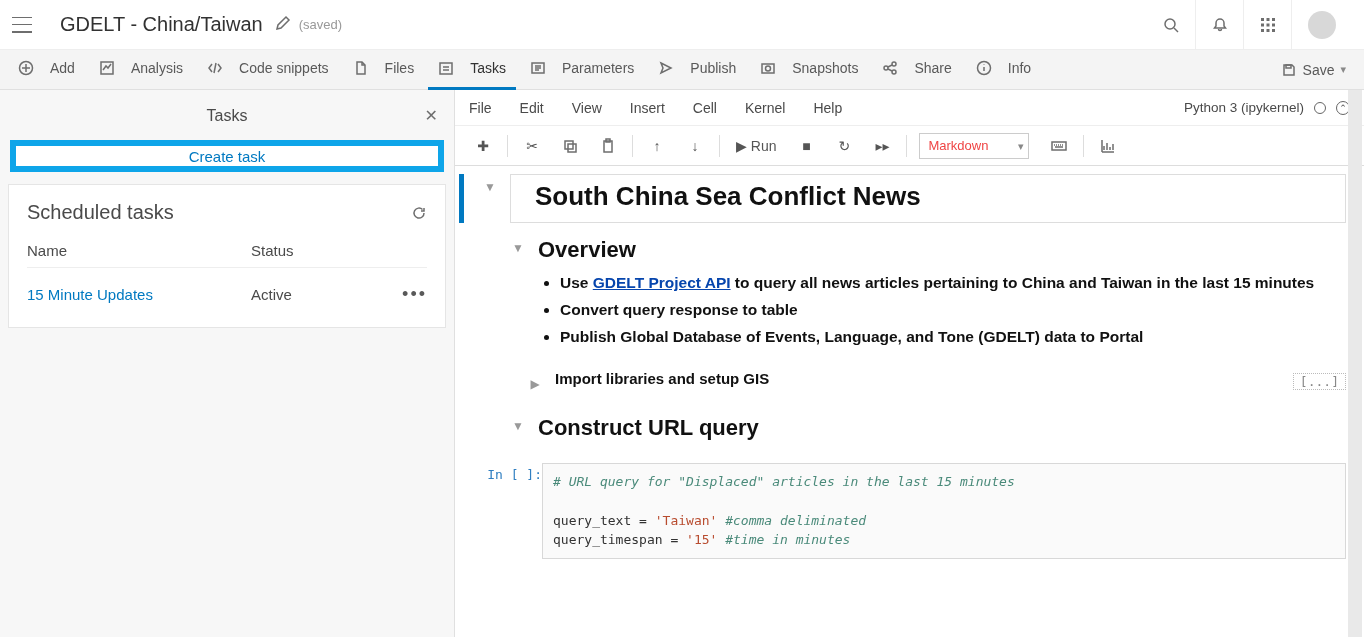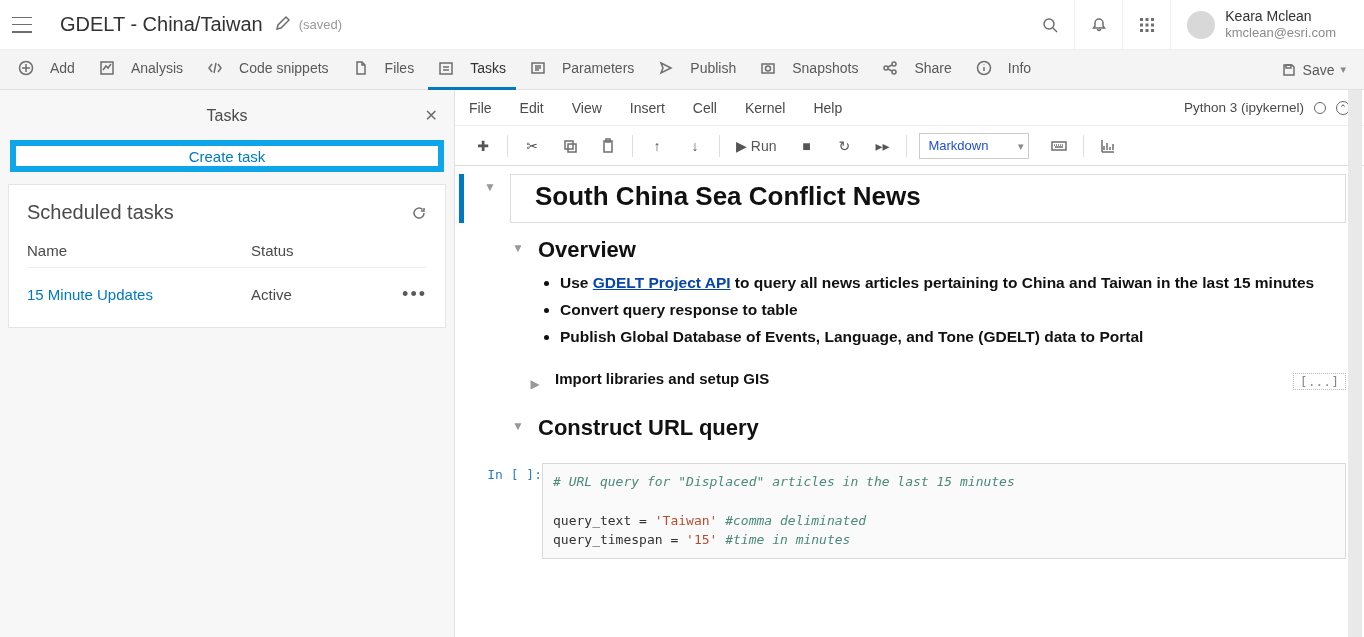--- a/index.html
+++ b/index.html
@@ -46,21 +46,21 @@
 
 .notebook-wrap { flex:1; display:flex; flex-direction:column; border-left:1px solid #e0e0e0; position:relative; }
 .nb-menu { height:36px; display:flex; align-items:center; padding:0 14px; gap:28px; border-bottom:1px solid #eee; font-size:14px; color:#4a4a4a; }
 .nb-menu-item { cursor:pointer; }
 .nb-menu-right { margin-left:auto; display:flex; align-items:center; gap:10px; color:#4a4a4a; font-size:13.5px; }
 .circle { width:12px; height:12px; border:1.5px solid #666; border-radius:50%; display:inline-block; }
 .nb-toolbar { height:40px; border-bottom:1px solid #ddd; display:flex; align-items:center; padding:0 10px; gap:2px; }
 .nb-btn { width:36px; height:30px; display:flex; align-items:center; justify-content:center; cursor:pointer; color:#555; font-size:14px; }
 .nb-sep { width:1px; height:22px; background:#ddd; margin:0 4px; }
 .run-btn { width:auto; padding:0 10px; gap:4px; display:flex; align-items:center; }
-.cell-type-select { height:26px; border:1px solid #ccc; background:#fff; padding:0 24px 0 8px; font-size:13px; color:#1d4ed8; appearance:none; position:relative; min-width:110px; }
+.cell-type-select { height:26px; border:1px solid #ccc; background:#fff; padding:0 24px 0 8px; font-size:13px; color:#ef4444; appearance:none; position:relative; min-width:110px; }
 .select-wrap { position:relative; margin-left:6px; }
 .select-wrap::after { content:"▾"; position:absolute; right:6px; top:50%; transform:translateY(-50%); color:#888; font-size:11px; pointer-events:none; }
 
 .nb-content { flex:1; overflow:auto; padding:4px 18px 8px 4px; position:relative; }
 .scroll-indicator { position:absolute; right:2px; top:0; bottom:0; width:14px; background:#e9e9e9; }
 .cell { display:flex; margin:4px 0 12px; }
 .cell.selected .cell-bar { background:#0079c1; width:5px; }
 .cell-bar { width:5px; background:transparent; margin-right:6px; }
 .prompt { width:72px; text-align:right; color:#307fc1; font-family:monospace; font-size:13px; padding-top:4px; flex-shrink:0; }
 .gutter { width:40px; display:flex; justify-content:center; padding-top:6px; flex-shrink:0; }
@@ -118,24 +118,20 @@
             <rect x="6.5" y="6.5" width="3" height="3"></rect>
             <rect x="12" y="6.5" width="3" height="3"></rect>
             <rect x="1" y="12" width="3" height="3"></rect>
             <rect x="6.5" y="12" width="3" height="3"></rect>
             <rect x="12" y="12" width="3" height="3"></rect>
           </g>
         </svg>
     </div>
     <div class="user-block">
       <div class="avatar"></div>
-      <div class="user-text">
-        <span class="user-name">Keara Mclean</span>
-        <span class="user-email">kmclean@esri.com</span>
-      </div>
     </div>
   </div>
 </div>
 
 <div class="toolbar">
   <div class="tb-item">
       <svg class="svg-icon" viewBox="0 0 16 16">
         <circle cx="8" cy="8" r="6.5"></circle>
         <path d="M8 4v8M4 8h8"></path>
       </svg>

